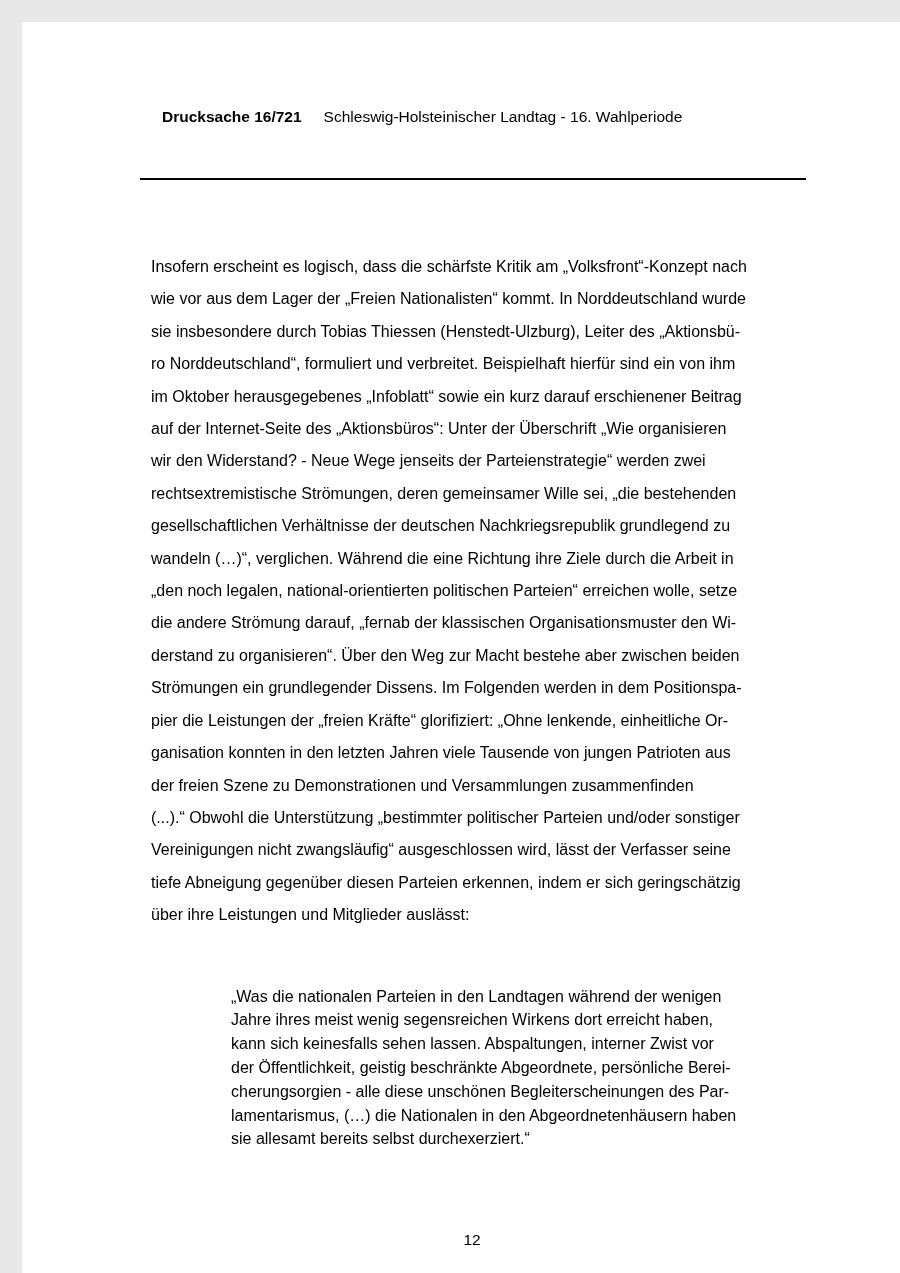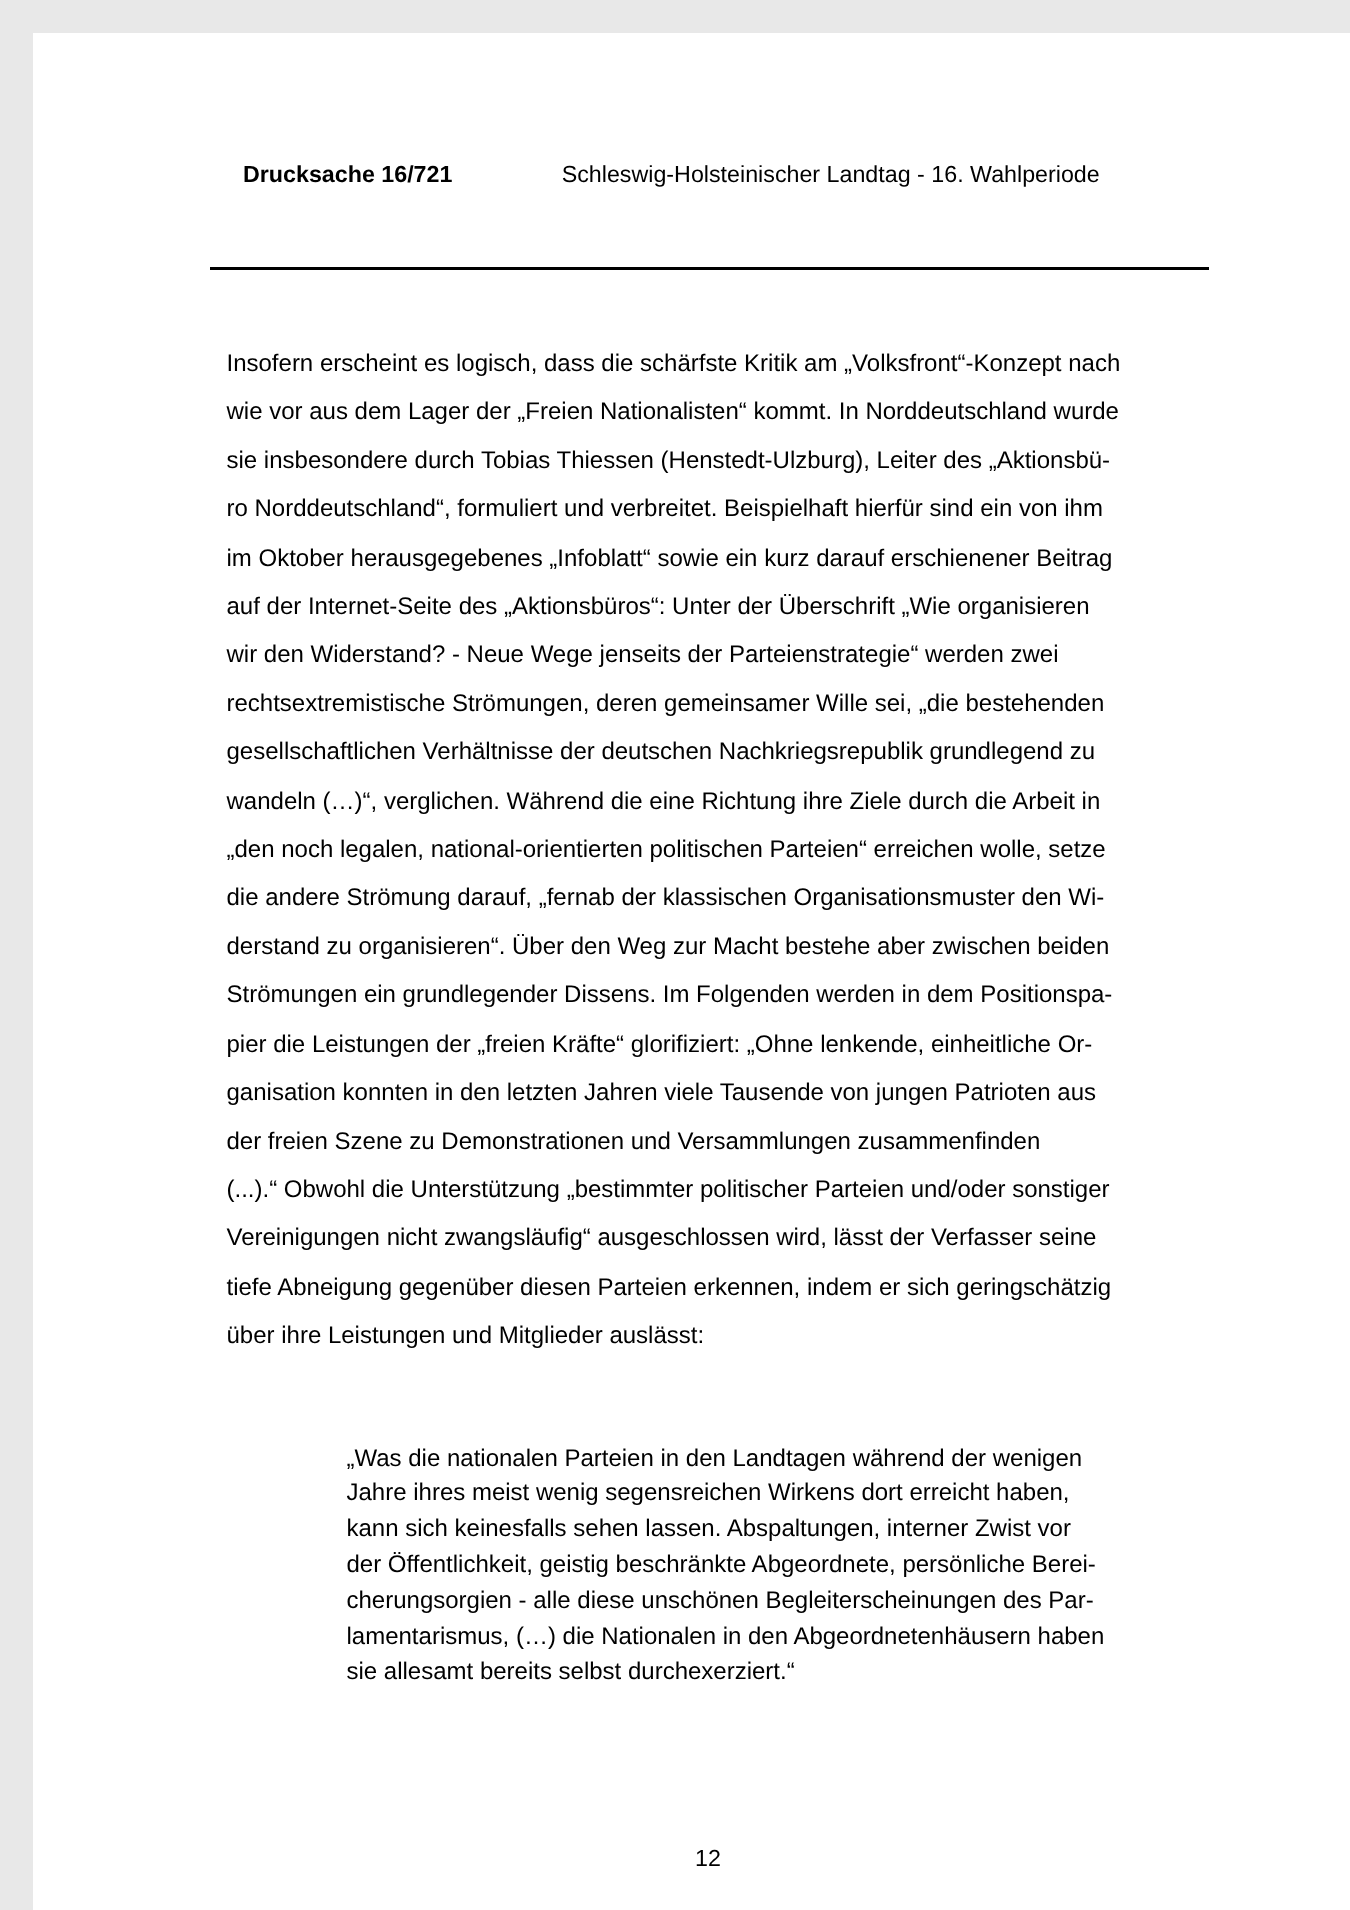--- a/index.html
+++ b/index.html
@@ -18,31 +18,31 @@
   }
   .content {
     padding: 53px 105px 0 107px;
   }
   .header {
     display: flex;
     align-items: baseline;
     font-size: 15.5px;
   }
   .doc-id { font-weight: bold; white-space: nowrap; }
-  .header-title { flex: 1; text-align: center; }
+  .header-title { flex: 1; text-align: left; }
   .rule {
     border-bottom: 2px solid #000;
     margin-top: 8px;
   }
   .para {
     font-size: 16px;
     line-height: 32.4px;
     white-space: pre-line;
   }
-  .p1 { margin-top: 36px; }
+  .p1 { margin-top: 60px; }
   .quote {
     font-size: 16px;
     line-height: 23.8px;
     white-space: pre-line;
     margin-top: 31px;
     margin-left: 80px;
   }
   .p2 { margin-top: 20px; }
   .page-number {
     position: absolute;

